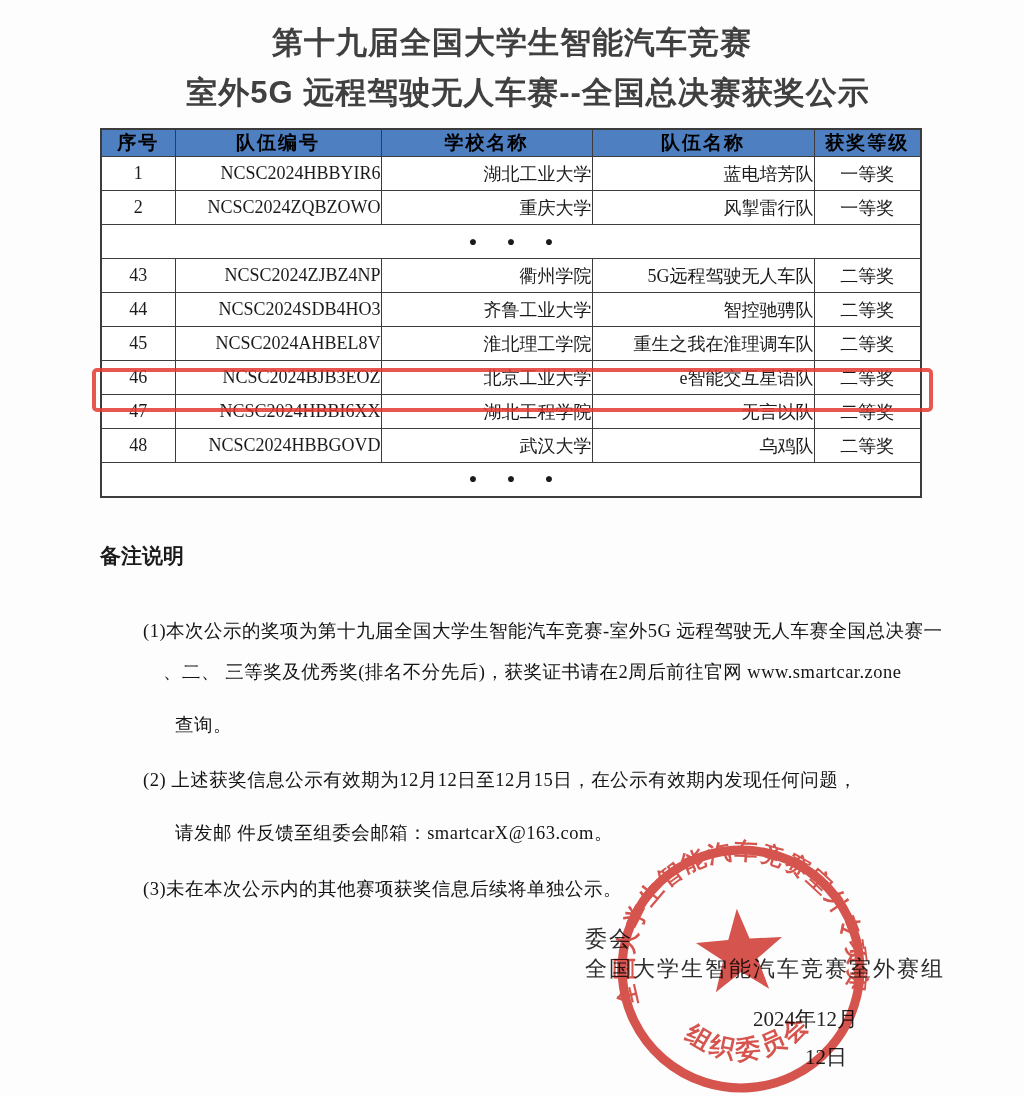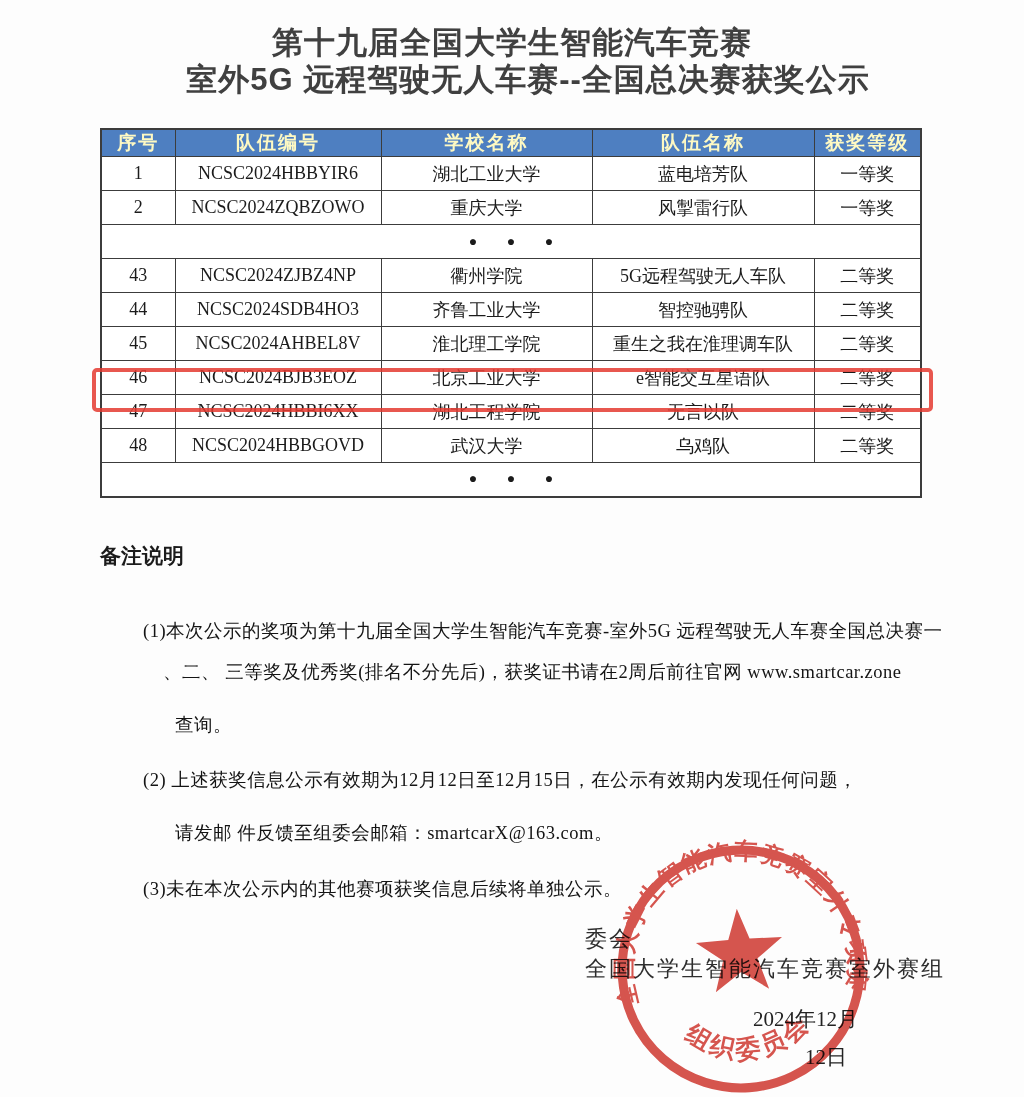--- a/index.html
+++ b/index.html
@@ -27,52 +27,52 @@
     left:0; right:0;
     text-align:center;
     font-family:"Liberation Sans", sans-serif;
     font-weight:bold;
     font-size:31px;
     letter-spacing:1px;
     color:#404040;
     margin-top:12px;
   }
   .title.line1{top:10px;}
-  .title.line2{top:47px;padding-left:32px;}
+  .title.line2{top:60px;padding-left:32px;}
   
   table.awards{
     position:absolute;
     left:100px; top:128px;
     width:820px;
     border-collapse:collapse;
     table-layout:fixed;
     font-size:18px;
     background:#fff;
   }
   table.awards, table.awards th, table.awards td{
     border:1px solid #3c3c3c;
   }
   table.awards{border:2px solid #3c3c3c;}
   table.awards th{
     background:var(--header-bg);
-    color:#fef9c3;
+    color:#000000;
     font-family:"Liberation Sans", sans-serif;
     font-weight:bold;
     font-size:19px;
     height:26px;
     letter-spacing:2px;
   }
   table.awards td{
     height:34px;
     vertical-align:middle;
     white-space:nowrap;
     overflow:hidden;
   }
   td.c-no, td.c-award{text-align:center;}
-  td.c-id, td.c-school, td.c-team{text-align:center;}
+  td.c-id, td.c-school, td.c-team{text-align:right;}
   td.ellipsis-cell{
     text-align:center;
     height:37px;
     font-size:14px;
     font-weight:bold;
     word-spacing:26px;
     border-left:2px solid #3c3c3c;
     border-right:2px solid #3c3c3c;
   }
   

